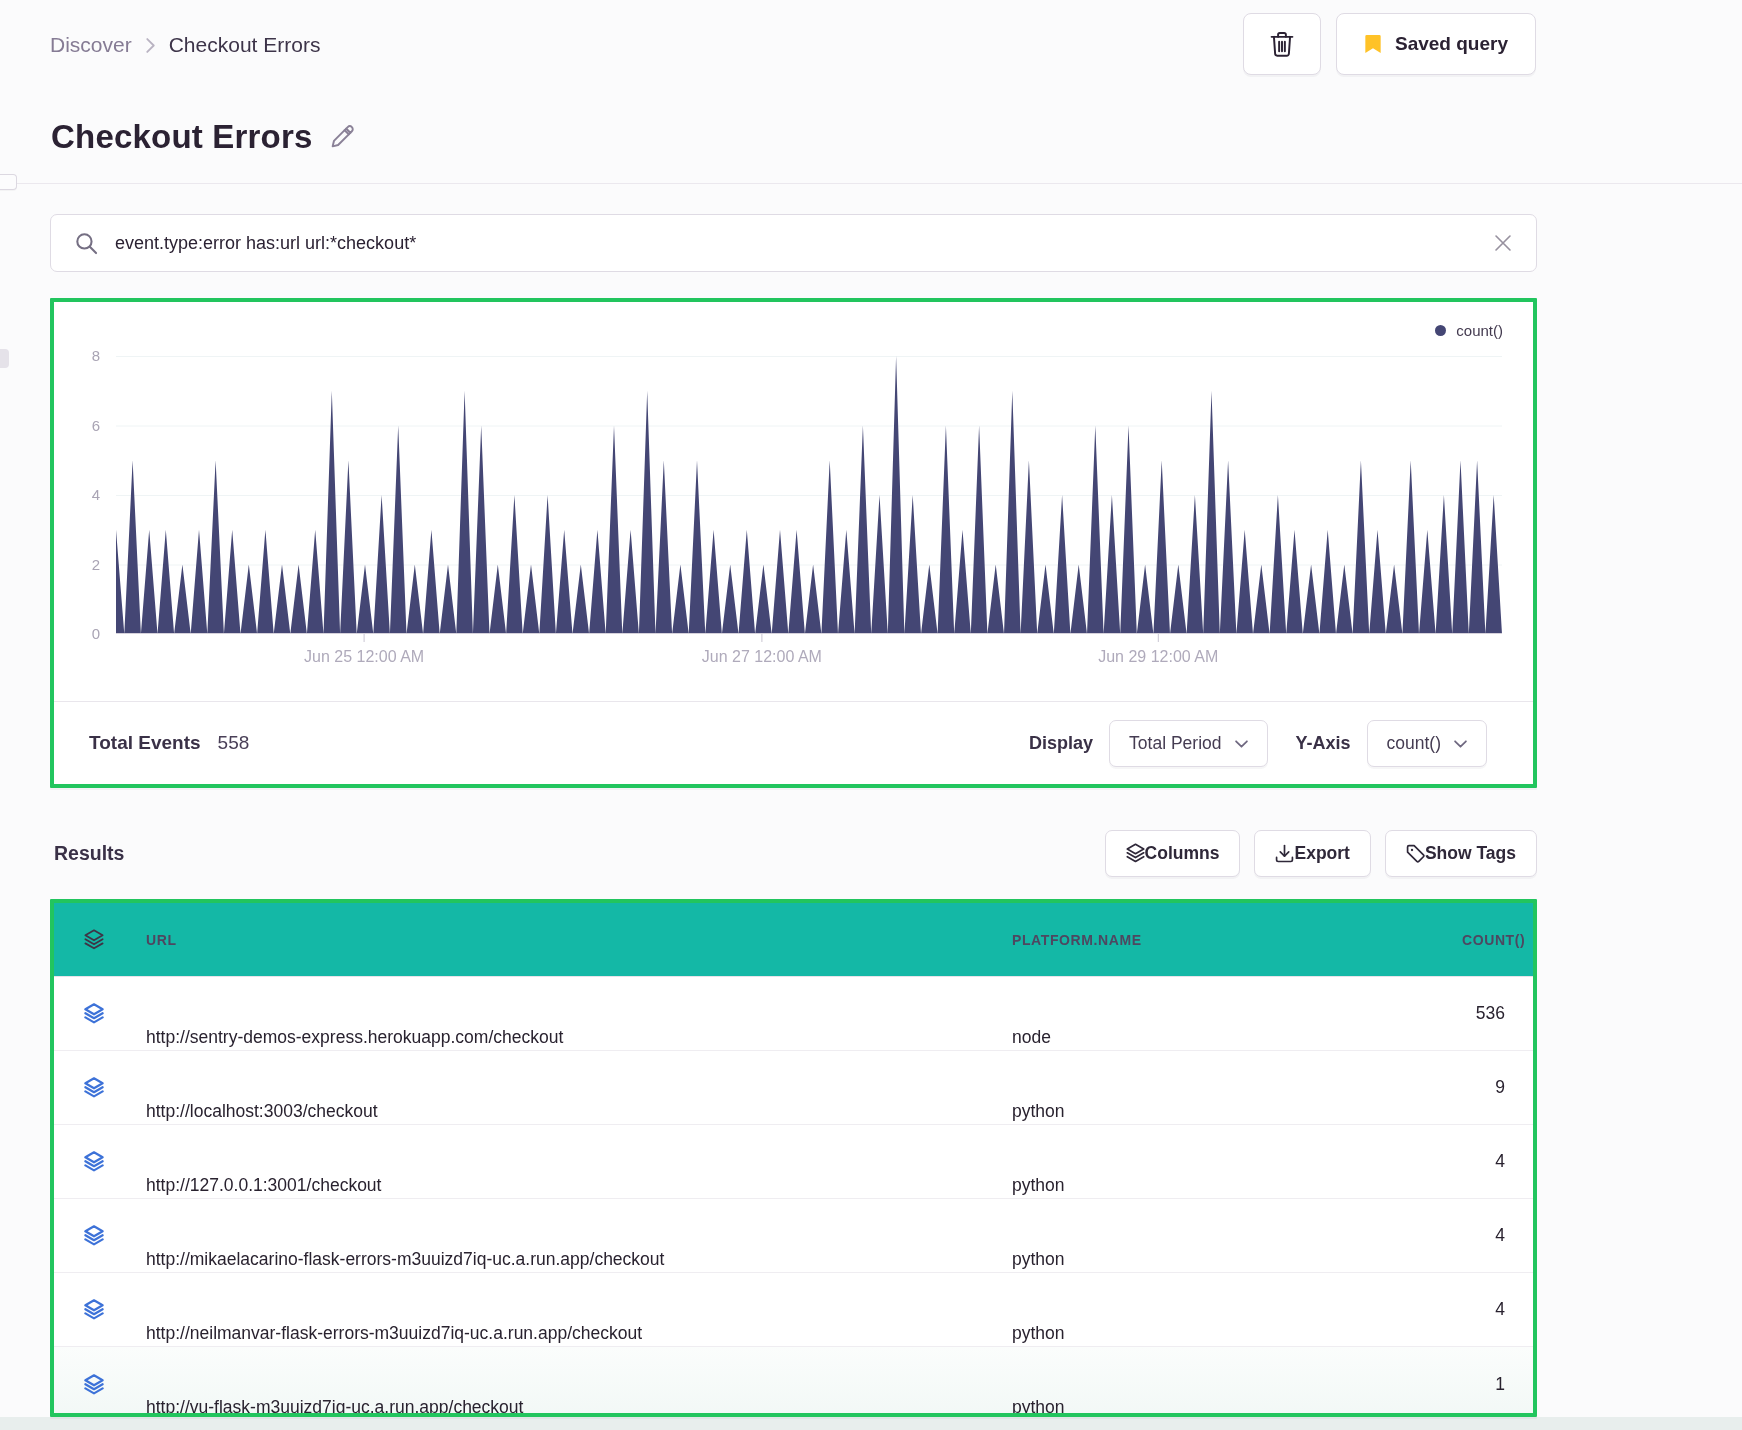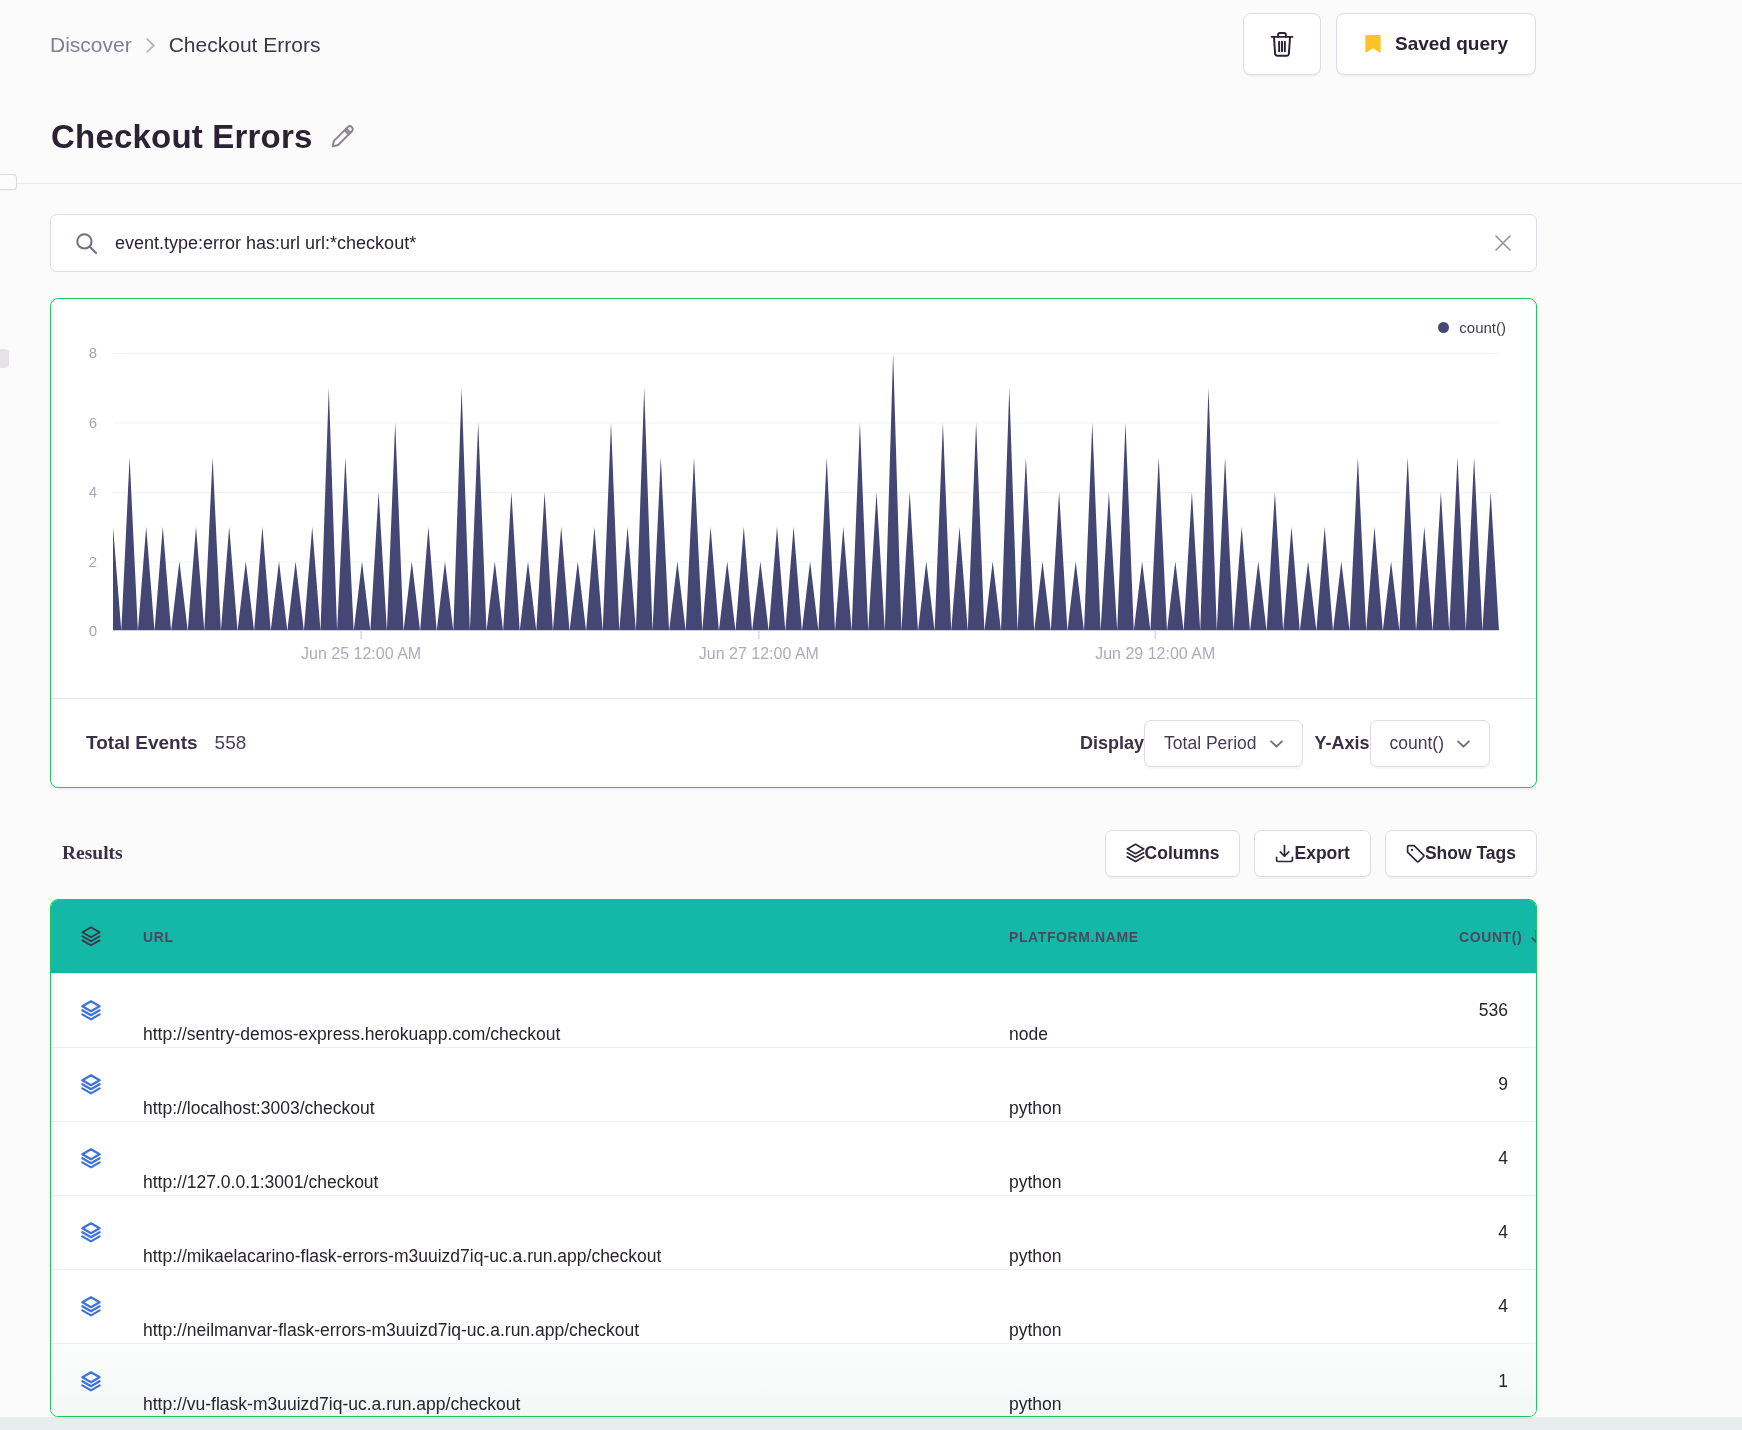--- a/index.html
+++ b/index.html
@@ -37,49 +37,49 @@
   .edit-icon { color:#8A8197; cursor:pointer; display:flex; }
 
   
   .search-bar { position:absolute; left:50px; top:214px; width:1487px; height:58px; background:#fff;
     border:1px solid #DFDBE4; border-radius:7px; display:flex; align-items:center; padding:0 24px; cursor:text; }
   .search-icon { color:#756F83; margin-right:17px; display:flex; flex:none; }
   .search-text { flex:1; font-size:18px; color:#2B2233; white-space:nowrap; overflow:hidden; }
   .clear-icon { color:#97919F; display:flex; flex:none; cursor:pointer; }
 
   
-  .card { position:absolute; left:50px; width:1487px; background:#fff; border:1px solid #22c55e;
-    border-radius:8px; box-shadow:0 2px 0 rgba(50,35,70,.045); }
+  .card { position:absolute; left:50px; width:1487px; background:#fff; border:4px solid #22c55e;
+    border-radius:1px; box-shadow:0 2px 0 rgba(50,35,70,.045); }
 
   
   .chart-card { top:298px; height:490px; }
   .legend { position:absolute; top:20px; right:30px; display:flex; align-items:center; gap:10px; cursor:pointer; }
   .legend-dot { width:11px; height:11px; border-radius:50%; background:#444674; }
   .legend-label { font-size:15px; font-weight:500; color:#433A4F; }
   .chart-area { position:absolute; left:62px; top:54px; width:1386px; height:288px; }
   #chart-svg { position:absolute; left:0; top:0; }
   .y-labels { position:absolute; left:-54px; top:0; width:45px; height:278px; }
   .y-label { position:absolute; right:7px; width:38px; text-align:right; font-size:15px; color:#A9A4B4; line-height:20px; }
   .x-label { position:absolute; top:292px; width:180px; text-align:center; font-size:16px; color:#AFAABB; }
   .chart-divider { position:absolute; top:399px; left:0; width:100%; height:1px; background:#E9E6EC; }
   .chart-footer { position:absolute; top:400px; left:0; right:0; bottom:0; display:flex; align-items:center;
     justify-content:space-between; padding:0 34px 0 35px; }
   .total-events { display:flex; align-items:baseline; gap:17px; font-size:19px; }
   .te-label { font-weight:700; color:#3A3147; }
   .te-value { color:#493F57; }
-  .footer-controls { display:flex; align-items:center; }
+  .footer-controls { display:flex; align-items:center; gap:16px; }
   .ctl-label { font-size:18px; font-weight:700; color:#3A3147; }
   .ctl-label + .select-btn { margin-right:12px; }
   .select-btn { height:47px; padding:0 19px; gap:13px; font-size:17.5px; color:#453C52; border-radius:7px; }
   .select-btn .chev { color:#6F6880; display:flex; margin-top:2px; }
 
   
   .results-row { position:absolute; left:50px; top:822px; width:1487px; height:62px; display:flex;
     align-items:center; justify-content:space-between; }
-  .results-row h2 { margin:12px; font-size:19.5px; font-weight:700; color:#3A3147;font-family:Liberation Serif, serif; }
+  .results-row h2 { margin:4px; font-size:19.5px; font-weight:700; color:#3A3147; }
   .results-actions { display:flex; gap:14px; }
   .small-btn { height:47px; padding:0 20px; font-size:17.5px; font-weight:700; color:#2F2839; border-radius:7px; }
   .small-btn .bicon { display:flex; color:#2F2839; }
 
   
   .table-card { top:899px; height:518px; overflow:hidden; }
   .t-grid { display:grid; grid-template-columns:62px 866px 450px 1fr; align-items:center;
     width:100%; padding-left:30px; padding-right:28px; }
   .t-header { height:74px; background:#14b8a6; border-bottom:1px solid #E6E3E9; }
   .th { font-size:14px; font-weight:700; letter-spacing:.6px; color:#4E4760; }

